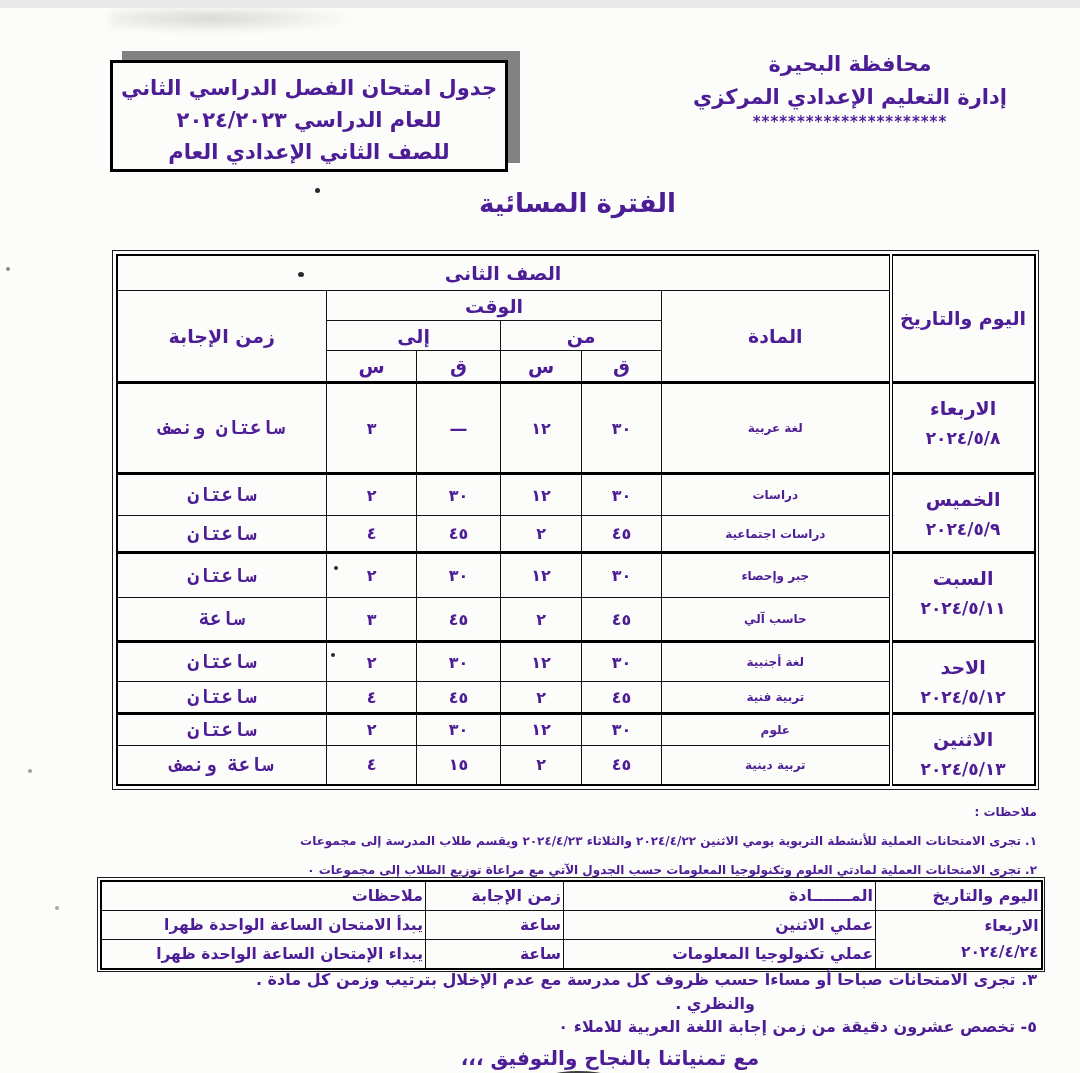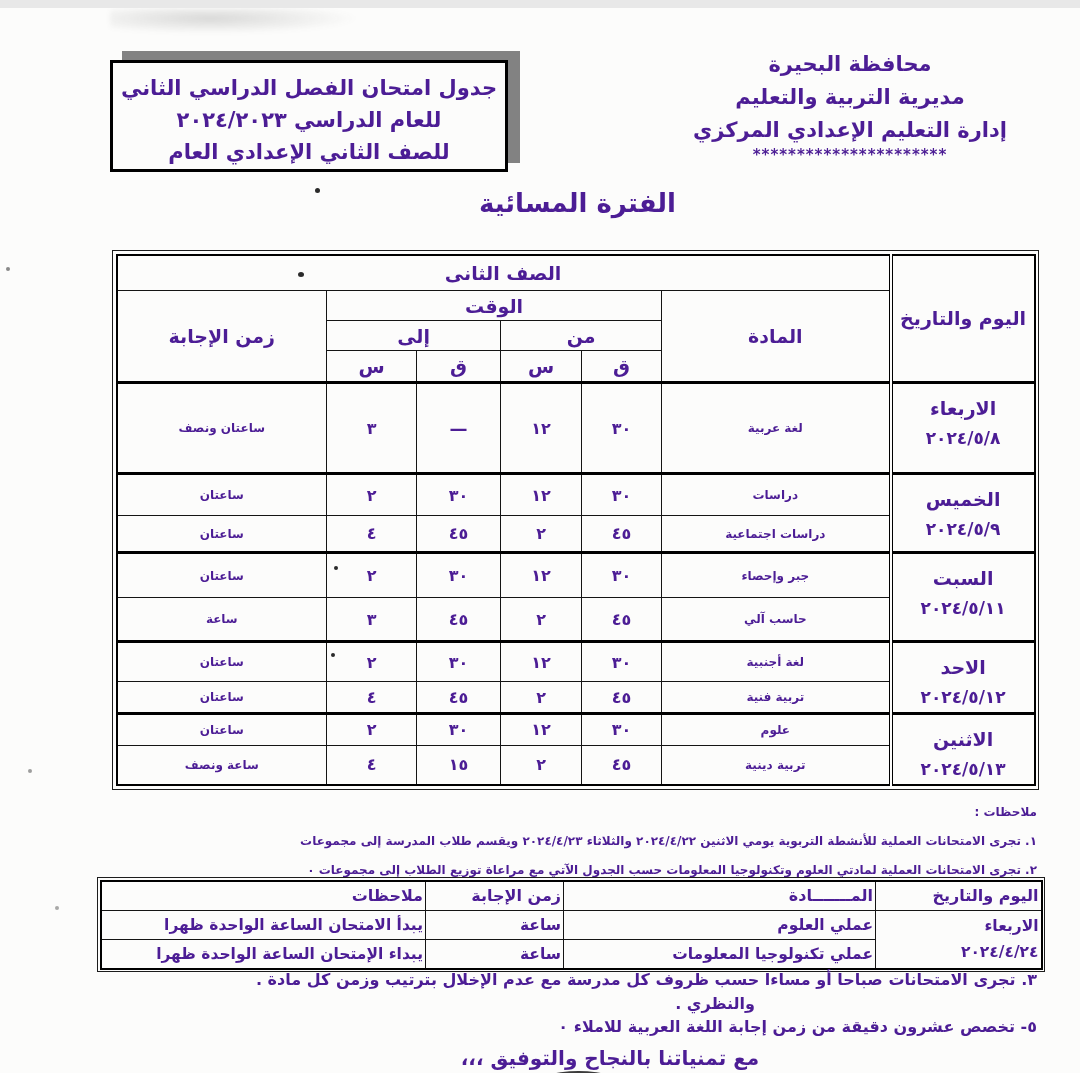--- a/index.html
+++ b/index.html
@@ -25,21 +25,21 @@
   .wrap{position:absolute;border:1.5px solid #1c1c1c;padding:2.5px;background:#fcfcfb;}
   .wrap-main{top:242px;left:112px;}
   table{border-collapse:collapse;table-layout:fixed;}
   .sched{border:2.5px solid #000;width:918px;}
   .sched td{border:1.6px solid #141414;text-align:center;vertical-align:middle;padding:0;overflow:hidden;}
   .sched td.day{border-left:4px double #000;}
   .sched tr.grp td{border-top:3px solid #000;}
   .hdr{font-size:19px;}
   .subj{font-size:12px;}
   .num{font-size:16px;}
-  .ans{font-size:12px;}
+  .ans{font-size:19px;font-family:Liberation Mono, monospace;}
   .dash{font-size:18px;}
   td.day{vertical-align:top;padding-top:9px;font-size:19px;line-height:30px;}
   td.day .date{font-size:17px;}
   td.dayhdr{vertical-align:middle;padding-top:0;font-size:19px;}
   
   .notes1{position:absolute;top:790px;right:43px;left:55px;text-align:right;font-size:12px;line-height:29px;}
   .notes2{position:absolute;top:960px;right:43px;left:30px;text-align:right;font-size:16px;line-height:23.5px;}
   .notes2 .cont{padding-right:282px;}
   
   .wrap-two{top:869px;left:97px;border-width:1px;padding:1.5px;}
@@ -65,21 +65,20 @@
 </style>
 </head>
 <body>
 
 <div class="page">
 
   <div class="smudge"></div>
 
   <div class="letterhead">
     <div class="lh-line">محافظة البحيرة</div>
-    <div class="lh-line">مديرية التربية والتعليم</div>
     <div class="lh-line">إدارة التعليم الإعدادي المركزي</div>
     <div class="lh-stars">**********************</div>
   </div>
 
   <div class="title-box">
     <div class="tb-line">جدول امتحان الفصل الدراسي الثاني</div>
     <div class="tb-line">للعام الدراسي ٢٠٢٤/٢٠٢٣</div>
     <div class="tb-line">للصف الثاني الإعدادي العام</div>
   </div>
 
@@ -236,21 +235,21 @@
         <td class="h2">اليوم والتاريخ</td>
         <td class="h2">المـــــــادة</td>
         <td class="h2">زمن الإجابة</td>
         <td class="h2">ملاحظات</td>
       </tr>
       <tr style="height:29px">
         <td class="day2" rowspan="2">
           <div>الاربعاء</div>
           <div>٢٠٢٤/٤/٢٤</div>
         </td>
-        <td>عملي العلوم</td>
+        <td>عملي الاثنين</td>
         <td>ساعة</td>
         <td>يبدأ الامتحان الساعة الواحدة ظهرا</td>
       </tr>
       <tr style="height:29px">
         <td>عملي تكنولوجيا المعلومات</td>
         <td>ساعة</td>
         <td>يبداء الإمتحان الساعة الواحدة ظهرا</td>
       </tr>
     </tbody>
       </table>

